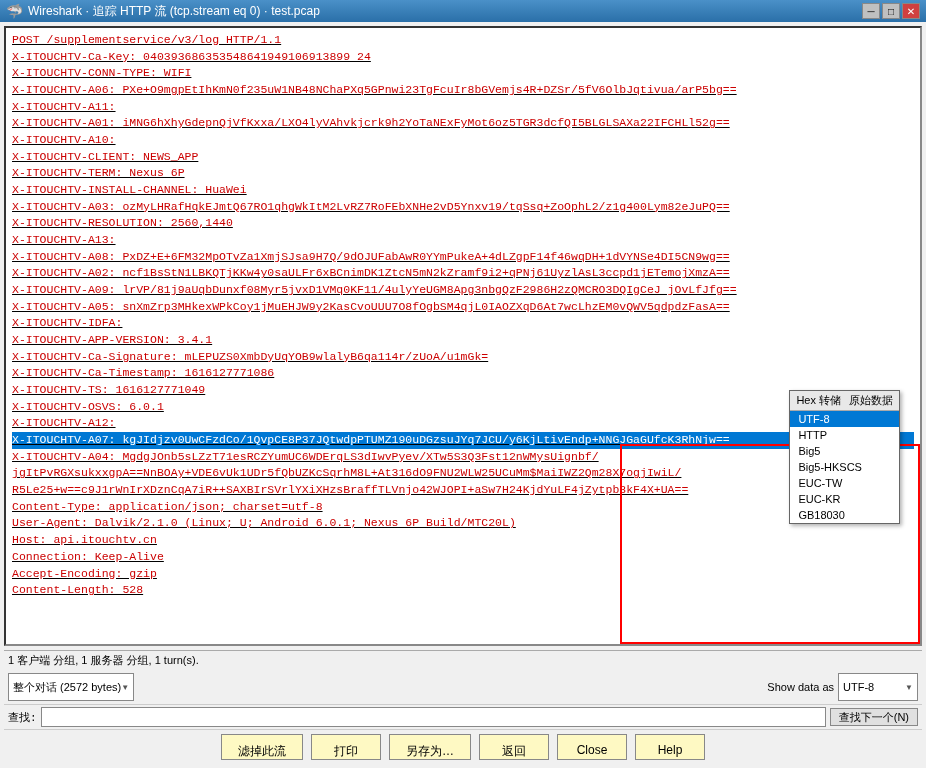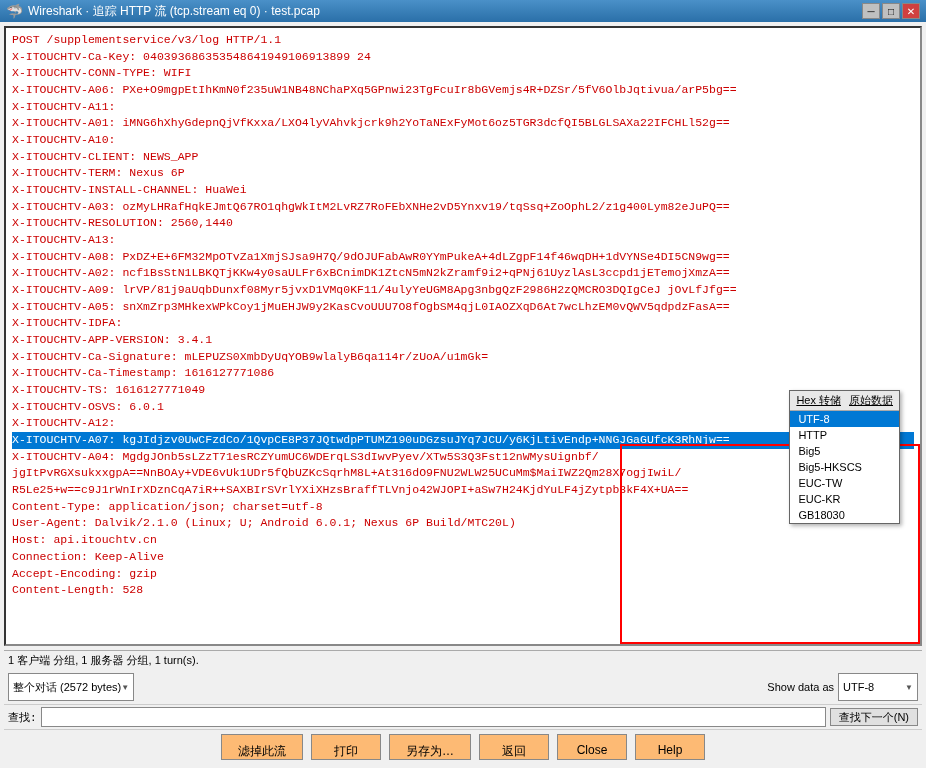--- a/index.html
+++ b/index.html
@@ -72,20 +72,21 @@
       position: relative;
       margin-bottom: 4px;
     }
 
     .content-scroll {
       width: 100%;
       height: 100%;
       overflow-y: scroll;
       overflow-x: hidden;
       padding: 4px 6px;
+      text-decoration: underline;
     }
 
     .http-text {
       color: #cc0000;
       line-height: 1.45;
       font-size: 11.5px;
       white-space: pre-wrap;
       word-break: break-all;
     }
 
@@ -108,21 +109,20 @@
     }
     .dropdown-popup .popup-title {
       background: #e8e8e8;
       border-bottom: 1px solid #aaa;
       padding: 2px 6px;
       font-size: 11px;
       font-family: Arial, sans-serif;
       color: #000;
       display: flex;
       gap: 8px;
-      text-decoration: underline;
     }
     .popup-item {
       padding: 2px 8px;
       font-size: 11px;
       font-family: Arial, sans-serif;
       cursor: pointer;
       white-space: nowrap;
       color: #000;
     }
     .popup-item.selected { background: #0078d4; color: white; }
@@ -218,21 +218,21 @@
       gap: 8px;
       padding: 4px;
       background: #f0f0f0;
       border-top: 1px solid #ccc;
     }
     .action-btn {
       font-family: Arial, sans-serif;
       font-size: 12px;
       height: 26px;
       padding: 8px 16px;
-      background: #fdba74;
+      background: #fef9c3;
       border: 1px solid #888;
       cursor: pointer;
       min-width: 70px;
     }
 
     
     .content-scroll::-webkit-scrollbar { width: 16px; }
     .content-scroll::-webkit-scrollbar-track { background: #f0f0f0; }
     .content-scroll::-webkit-scrollbar-thumb { background: #b0b0b0; border: 1px solid #888; }
   </style>

